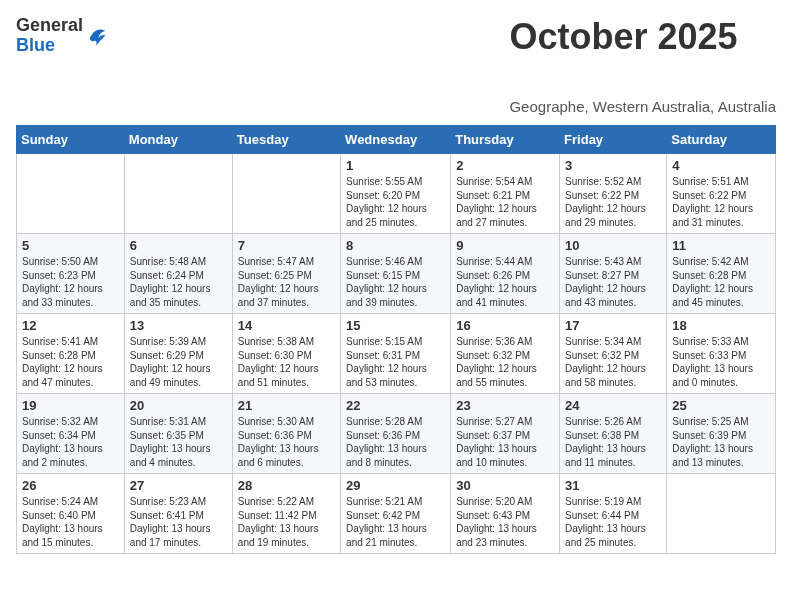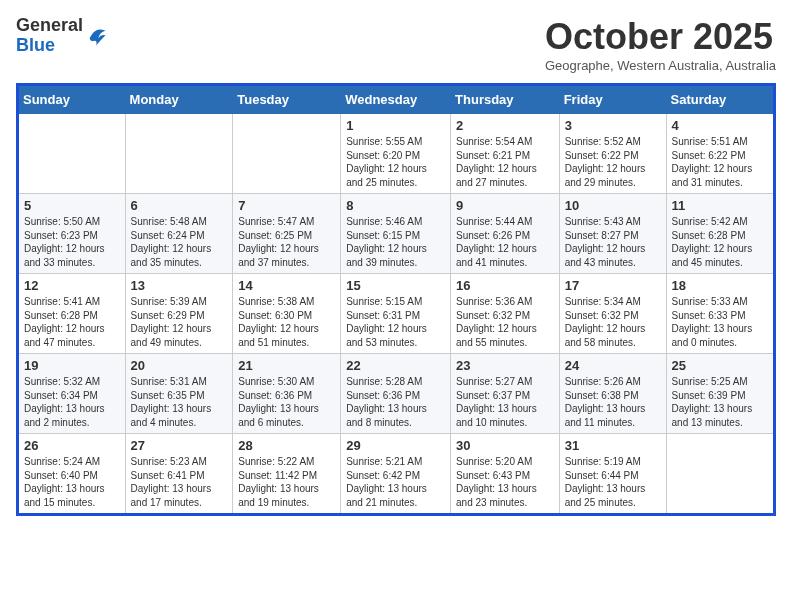--- a/index.html
+++ b/index.html
@@ -35,27 +35,28 @@
       margin-left: 2px;
     }
     .title-block {
     }
     .month-title {
       font-size: 36px;
       font-weight: bold;
       color: #333;
     }
     .location-title {
-      font-size: 13px;
+      font-size: 15px;
       color: #555;
+      margin-top: 40px;
     }
     .calendar {
       width: 100%;
       border-collapse: collapse;
-      border: 3px solid #1d4ed8;
+      border: 1px solid #1d4ed8;
     }
     .calendar th {
       background: #2a6db5;
       color: #fff;
       font-size: 13px;
       font-weight: bold;
       padding: 6px 4px;
       text-align: left;
       border: 1px solid #2a6db5;
     }

